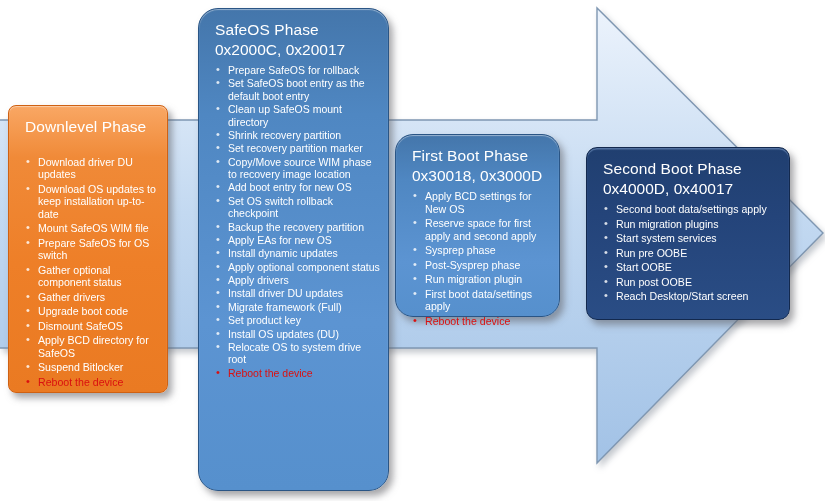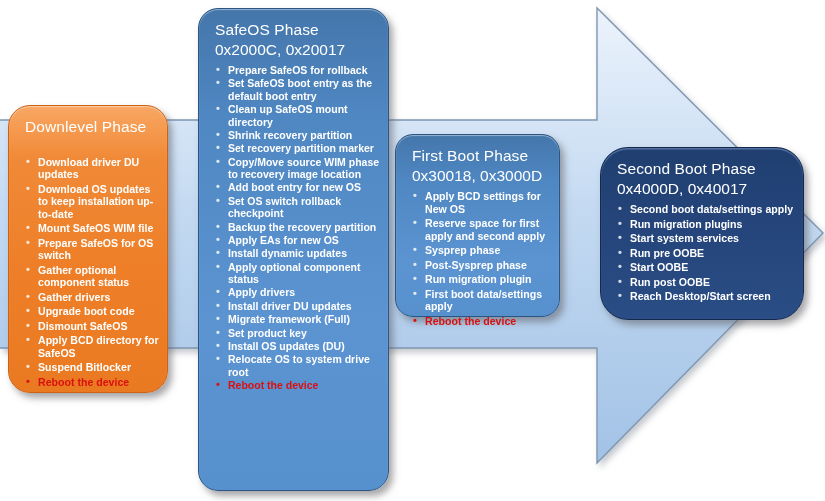--- a/index.html
+++ b/index.html
@@ -22,48 +22,48 @@
     padding:11px 10px 0 16px;letter-spacing:.1px;
   }
   .panel .code{
     font-weight:400;font-size:15.5px;line-height:1.26;padding:0 10px 0 16px;
   }
   .panel ul{
     list-style:none;margin:5px 0 0 0;padding:0 7px 0 17px;
   }
   .panel li{
     position:relative;padding-left:12px;margin-bottom:2px;
-    font-size:10.6px;font-weight:700;line-height:1.18;
+    font-size:10.6px;font-weight:400;line-height:1.18;
   }
   .panel li::before{
     content:"\2022";position:absolute;left:0;top:-1px;
     color:rgba(255,255,255,.82);font-size:11px;
   }
   .panel li.red{color:#da1010;}
   .panel li.red::before{color:#da1010;}
 
   .p-downlevel{
-    left:8px;top:105px;width:160px;height:288px;border-radius:22px;
+    left:8px;top:105px;width:160px;height:288px;border-radius:8px;
     background:linear-gradient(180deg,#f9a764 0%,#f08a38 18%,#ee7f28 55%,#ea7a22 100%);
     border:1.5px solid #cf6113;
   }
   .p-downlevel ul{margin-top:19px;}
   .p-safeos{
     left:198px;top:8px;width:191px;height:483px;border-radius:20px;
     background:linear-gradient(180deg,#4476ab 0%,#4f87c2 22%,#5c94d2 65%,#5690cd 100%);
     border:1.5px solid #2a5585;
   }
   .p-safeos li{margin-bottom:1px;font-size:10.5px;}
   .p-firstboot{
     left:395px;top:134px;width:165px;height:183px;border-radius:18px;
     background:linear-gradient(180deg,#4476ab 0%,#4f87c2 25%,#5c94d2 70%,#5690cd 100%);
     border:1.5px solid #2a5585;
   }
   .p-secondboot{
-    left:600px;top:147px;width:204px;height:173px;border-radius:28px;
+    left:586px;top:147px;width:204px;height:173px;border-radius:11px;
     background:linear-gradient(180deg,#203f70 0%,#24447a 40%,#2a4d85 100%);
     border:1.5px solid #13294e;
     box-shadow:4px 5px 7px rgba(95,95,100,.55), inset 0 1.5px 1px rgba(130,160,205,.55);
   }
 </style>
 </head>
 <body>
 
 <div class="stage">
 

